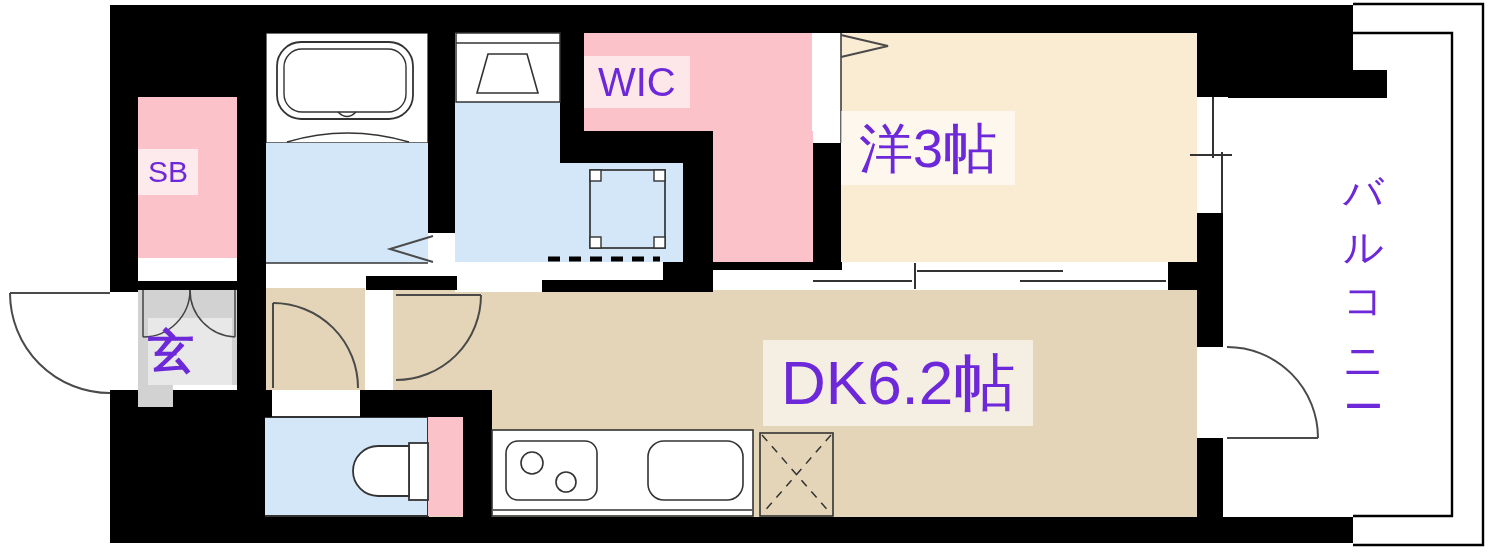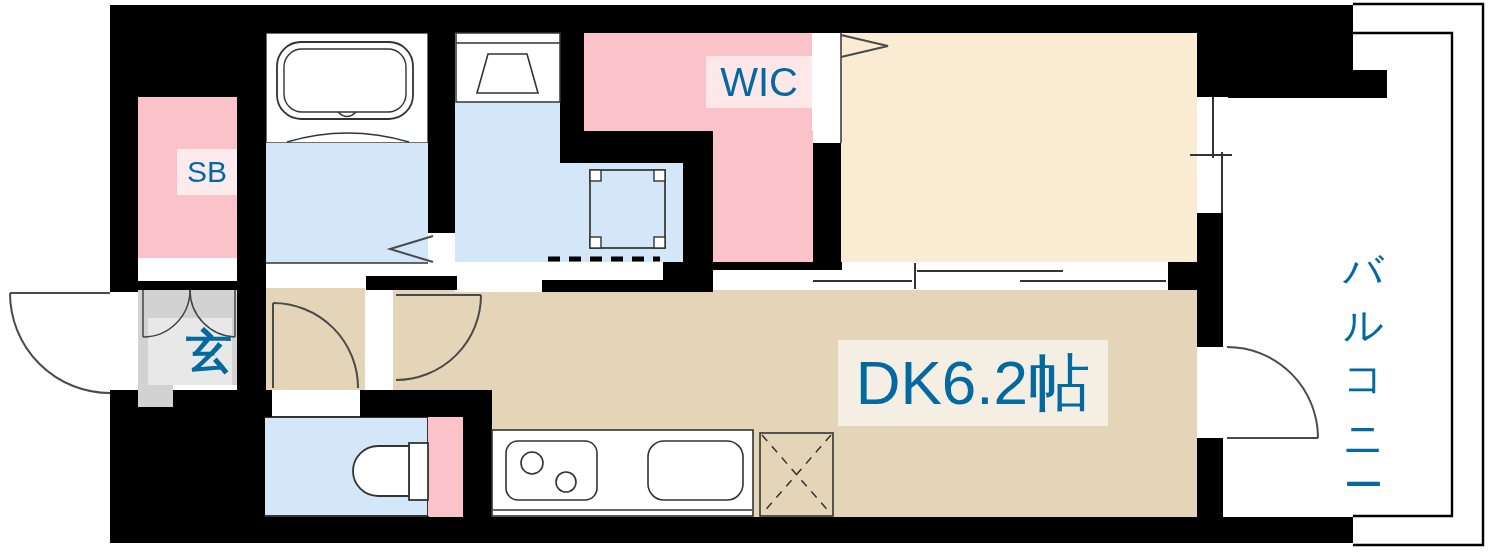--- a/index.html
+++ b/index.html
@@ -1,20 +1,20 @@
 <!DOCTYPE html>
 <html><head>
 <meta charset="utf-8">
 <style>
   html,body{margin:0;padding:0;background:#fff;}
   .plan{position:relative;width:1488px;height:552px;background:#fff;overflow:hidden;
         font-family:"Liberation Sans","DejaVu Sans",sans-serif;}
   .plan svg{position:absolute;left:0;top:0;}
-  .label{position:absolute;display:flex;align-items:center;justify-content:flex-end;
-         color:#0369a1;white-space:nowrap;pointer-events:none;}
+  .label{position:absolute;display:flex;align-items:center;justify-content:flex-start;
+         color:#6d28d9;white-space:nowrap;pointer-events:none;}
   .label .tag{line-height:1;}
   .tag.frost{background:rgba(255,255,255,.60);}
   .lbl-sb{left:138px;top:91px;width:99px;height:161px;font-size:30px;}
   .lbl-sb .tag{background:#fdeaec;padding:8px 10px;}
   .lbl-genkan{left:148px;top:316px;width:84px;height:69px;font-size:46px;font-weight:bold;}
   .lbl-wic{left:584px;top:33px;width:228px;height:98px;font-size:40px;}
   .lbl-wic .tag{padding:6px 14px;}
   .lbl-west{left:841px;top:33px;width:356px;height:229px;font-size:54px;}
   .lbl-west .tag{padding:10px 18px;}
   .lbl-dk{left:763px;top:330px;width:345px;height:106px;font-size:62px;}
@@ -173,19 +173,22 @@
 
   <div class="label lbl-sb">
     <span class="tag">SB</span>
   </div>
   <div class="label lbl-genkan">
     <span class="tag">玄</span>
   </div>
   <div class="label lbl-wic">
     <span class="tag frost">WIC</span>
   </div>
+  <div class="label lbl-west">
+    <span class="tag frost">洋3帖</span>
+  </div>
   <div class="label lbl-dk">
     <span class="tag frost">DK6.2帖</span>
   </div>
   <div class="label lbl-balcony">
     <span class="tag">バルコニー</span>
   </div>
 </div>
 
 </body></html>

